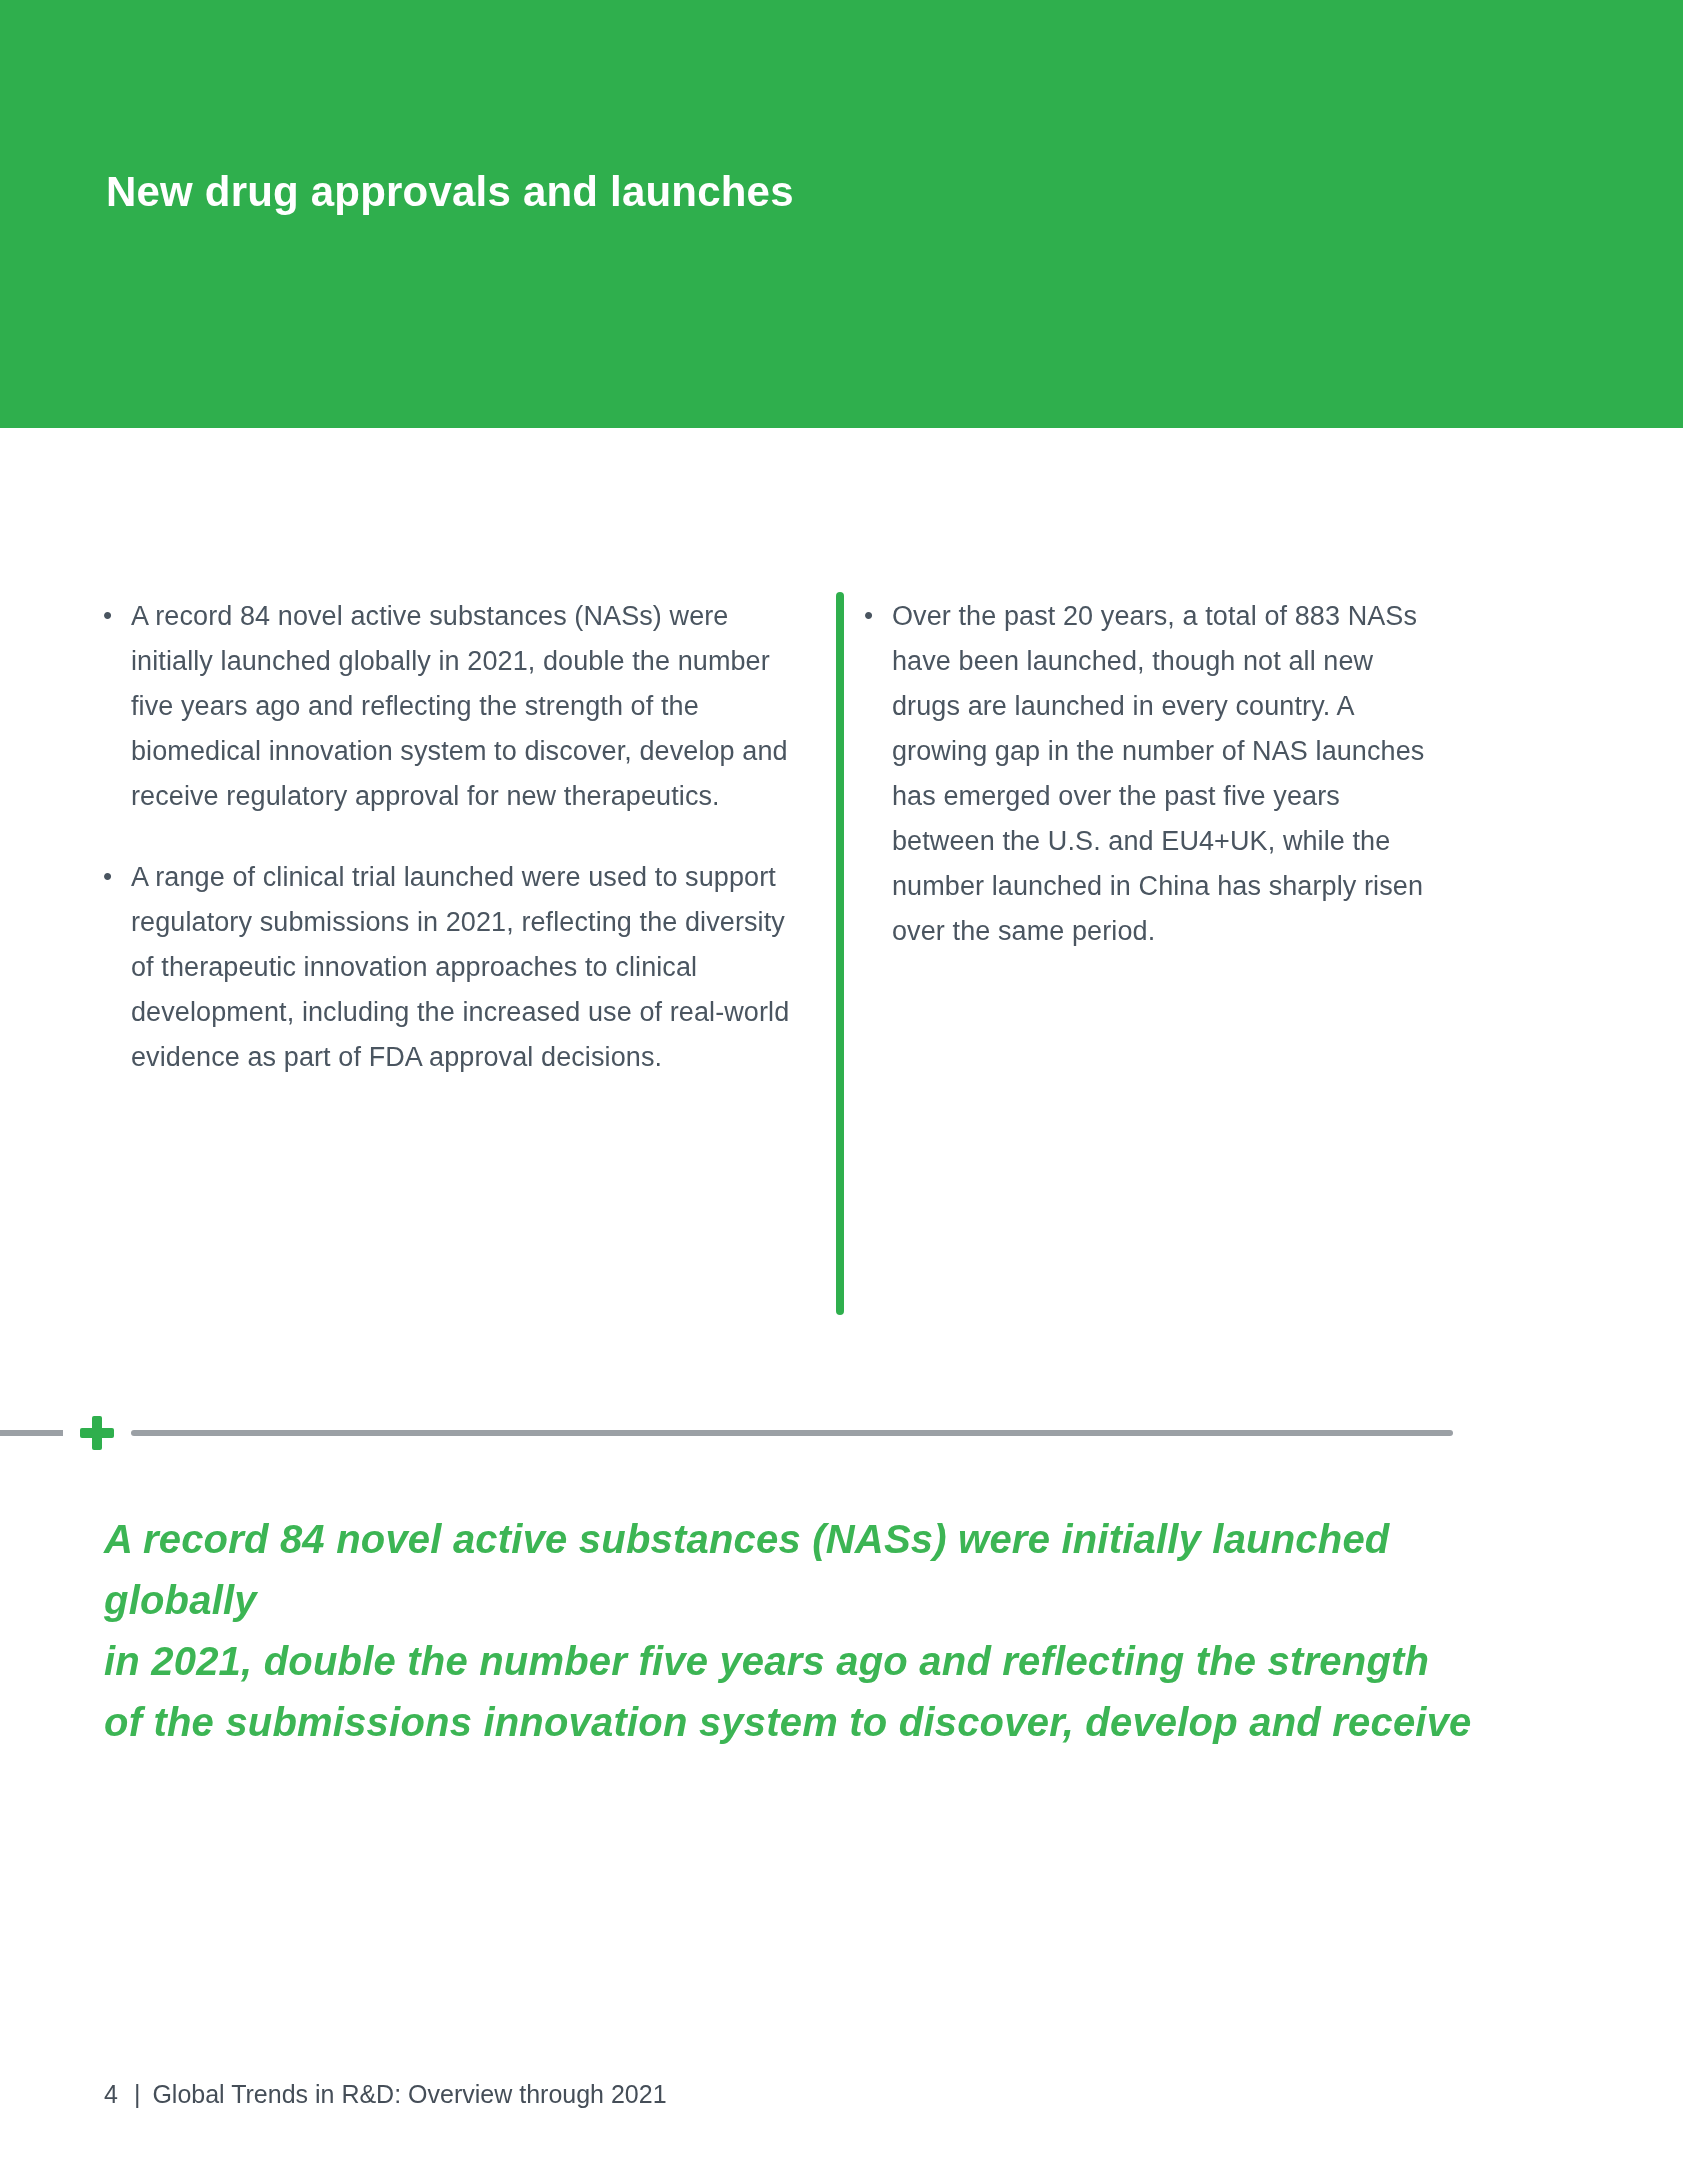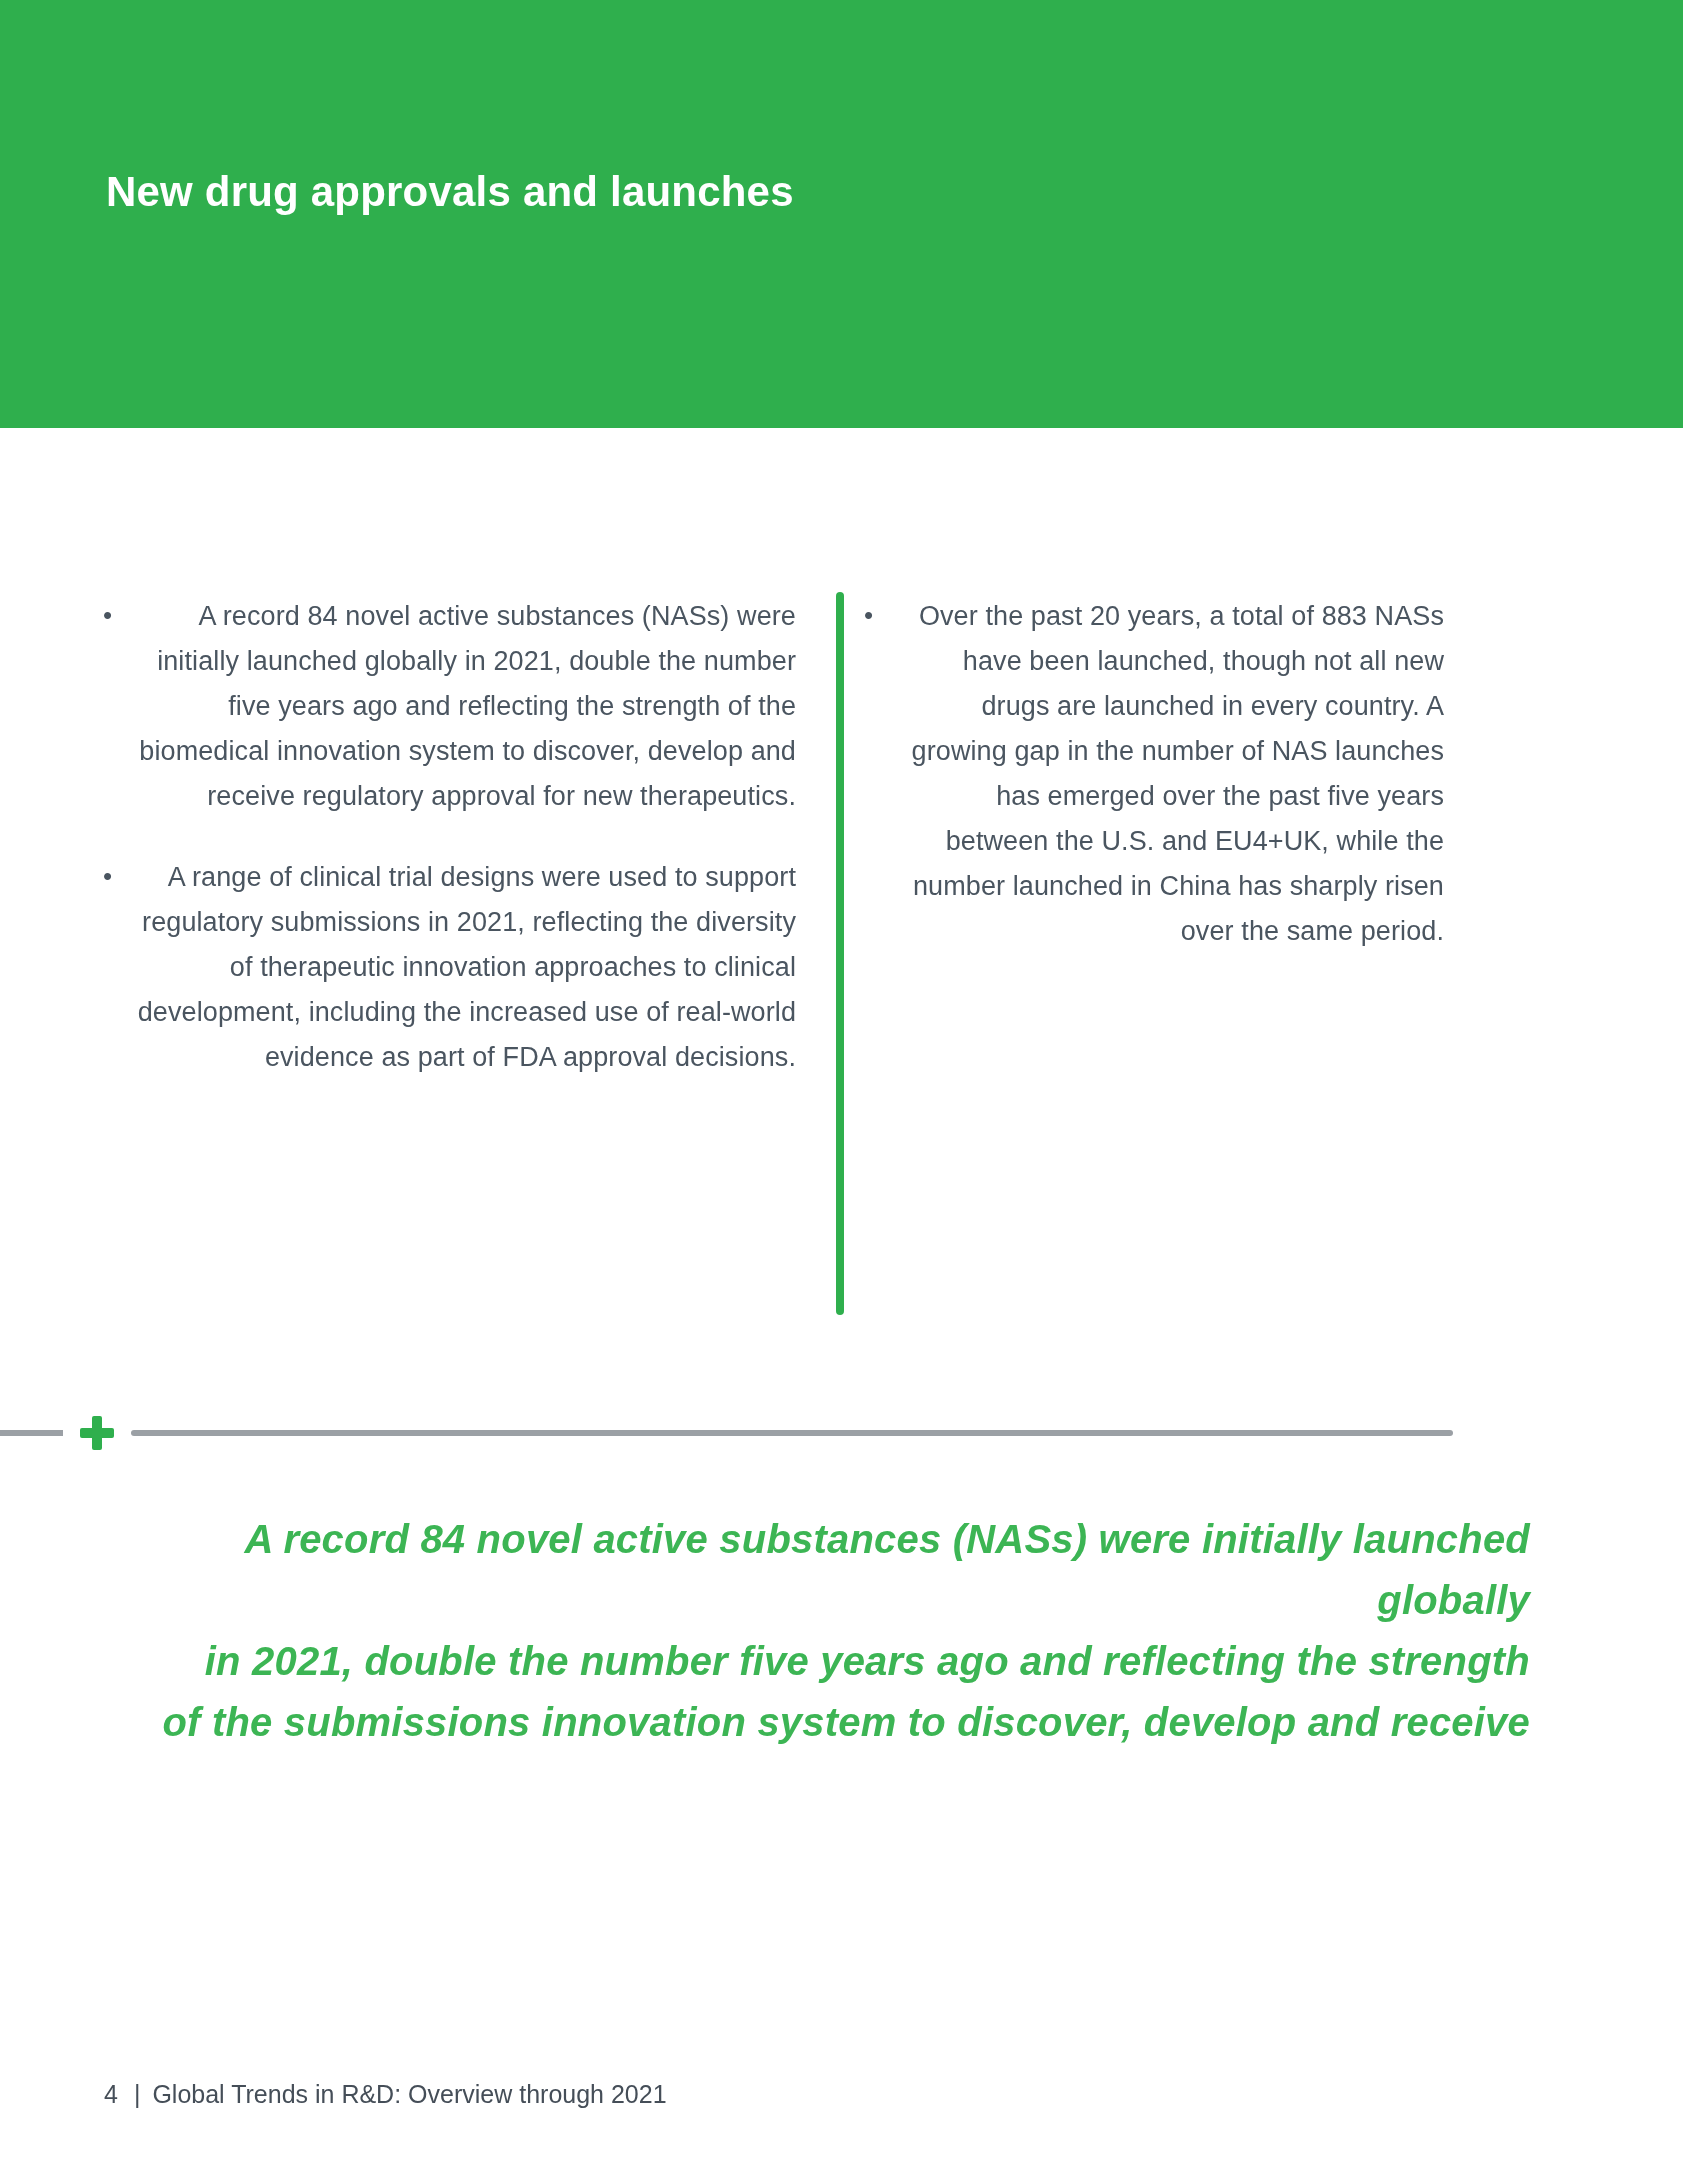--- a/index.html
+++ b/index.html
@@ -6,21 +6,20 @@
   html,body { background:#e8e8e8; }
   body { font-family:"Liberation Sans", sans-serif; }
 
   .page {
     position:relative;
     width:1683px;
     height:2178px;
     background:var(--page-bg,#ffffff);
     overflow:hidden;
     margin:0 auto;
-    text-align:right;
   }
 
   
   .hero {
     position:absolute; top:0; left:0;
     width:100%; height:428px;
     background:var(--brand-green,#2FAF4D);
   }
   .hero-title {
     position:absolute; left:106px; top:166px;
@@ -111,21 +110,21 @@
 
   <div class="hero">
     <h1 class="hero-title">New drug approvals and launches</h1>
   </div>
 
   <div class="columns">
 
     <div class="col-left">
       <ul class="bullets">
         <li>A record 84 novel active substances (NASs) were initially launched globally in 2021, double the number five years ago and reflecting the strength of the biomedical innovation system to discover, develop and receive regulatory approval for new therapeutics.</li>
-        <li>A range of clinical trial designs were used to support regulatory submissions in 2021, reflecting the diversity of therapeutic innovation approaches to clinical development, including the increased use of real-world evidence as part of FDA approval decisions.</li>
+        <li>A range of clinical trial launched were used to support regulatory submissions in 2021, reflecting the diversity of therapeutic innovation approaches to clinical development, including the increased use of real-world evidence as part of FDA approval decisions.</li>
       </ul>
     </div>
 
     <div class="v-rule"></div>
 
     <div class="col-right">
       <ul class="bullets">
         <li>Over the past 20 years, a total of 883 NASs have been launched, though not all new drugs are launched in every country. A growing gap in the number of NAS launches has emerged over the past five years between the U.S. and EU4+UK, while the number launched in China has sharply risen over the same period.</li>
       </ul>
     </div>

